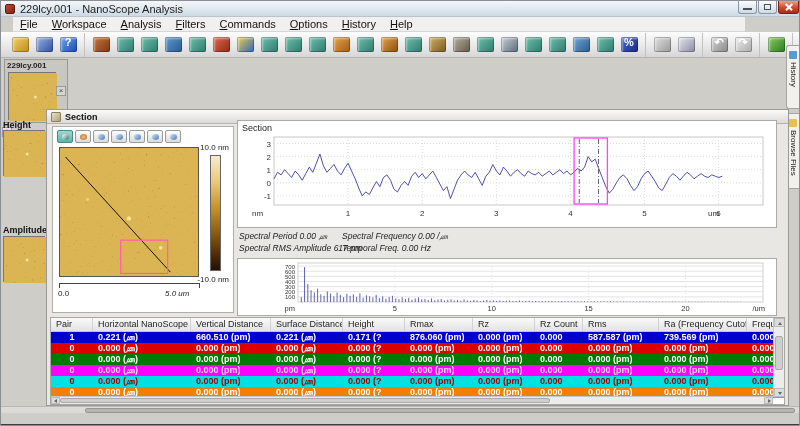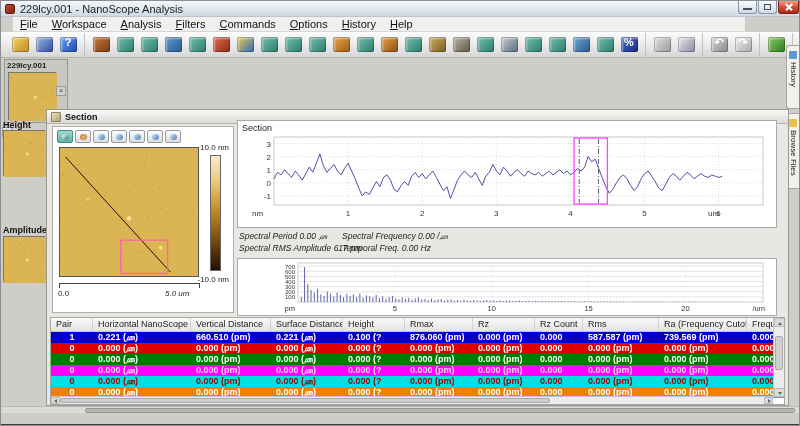--- a/index.html
+++ b/index.html
@@ -573,21 +573,21 @@
           <div class="cell" style="width: 76px;">Rms</div>
           <div class="cell" style="width: 88px;">Ra (Frequency Cutoff)</div>
           <div class="cell" style="width: 70px;">Frequency</div>
         </div>
       <div id="tbl-body">
           <div class="trow" style="background: rgb(0, 0, 204); color: rgb(255, 255, 255);">
             <div class="cell pair" style="width: 42px;">1</div>
             <div class="cell" style="width: 98px;">0.221 (㎛)</div>
             <div class="cell" style="width: 80px;">660.510 (pm)</div>
             <div class="cell" style="width: 72px;">0.221 (㎛)</div>
-            <div class="cell" style="width: 62px;">0.100 (?</div>
+            <div class="cell" style="width: 62px;">0.171 (?</div>
             <div class="cell" style="width: 68px;">876.060 (pm)</div>
             <div class="cell" style="width: 62px;">0.000 (pm)</div>
             <div class="cell" style="width: 48px;">0.000</div>
             <div class="cell" style="width: 76px;">587.587 (pm)</div>
             <div class="cell" style="width: 88px;">739.569 (pm)</div>
             <div class="cell" style="width: 70px;">0.000 (Hz)</div>
           </div>
           <div class="trow" style="background: rgb(221, 0, 0); color: rgb(255, 255, 255);">
             <div class="cell pair" style="width: 42px;">0</div>
             <div class="cell" style="width: 98px;">0.000 (㎛)</div>

